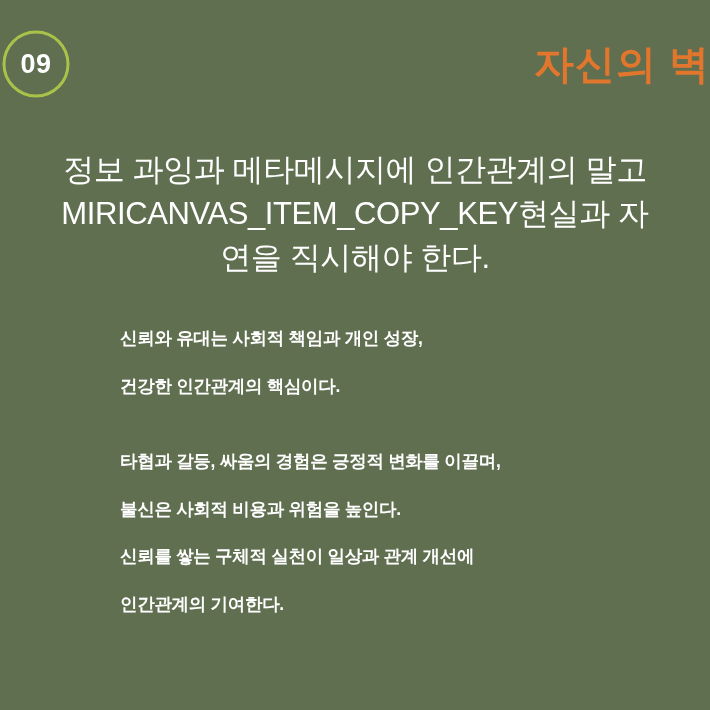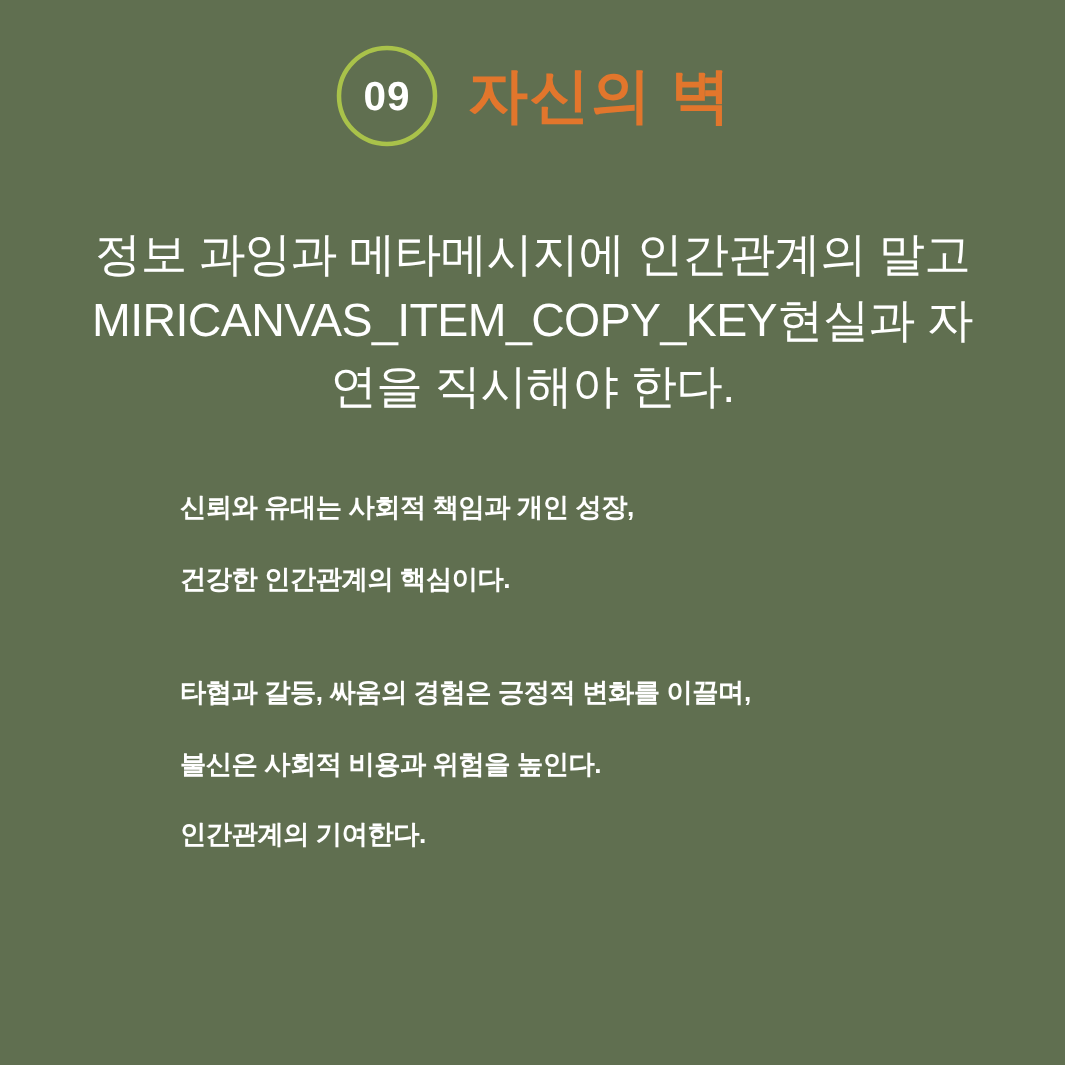--- a/index.html
+++ b/index.html
@@ -23,21 +23,21 @@
 
   
   .header {
     position: absolute;
     top: 14px;
     left: 0;
     width: 710px;
     height: 100px;
     display: flex;
     align-items: center;
-    justify-content: center;
+    justify-content: space-between;
     gap: 18px;
   }
   .number-badge {
     position: relative;
     width: 72px;
     height: 72px;
     display: flex;
     align-items: center;
     justify-content: center;
     flex: 0 0 auto;
@@ -121,17 +121,18 @@
 
   <div class="body-wrap">
     <div class="body-block">
       <div class="body-line">신뢰와 유대는 사회적 책임과 개인 성장,</div>
       <div class="body-line">건강한 인간관계의 핵심이다.</div>
     </div>
     <div class="block-gap"></div>
     <div class="body-block">
       <div class="body-line">타협과 갈등, 싸움의 경험은 긍정적 변화를 이끌며,</div>
       <div class="body-line">불신은 사회적 비용과 위험을 높인다.</div>
+      <div class="body-line">신뢰를 쌓는 구체적 실천이 일상과 관계 개선에</div>
       <div class="body-line">인간관계의 기여한다.</div>
     </div>
   </div>
 
 </div>
 
 </body></html>

